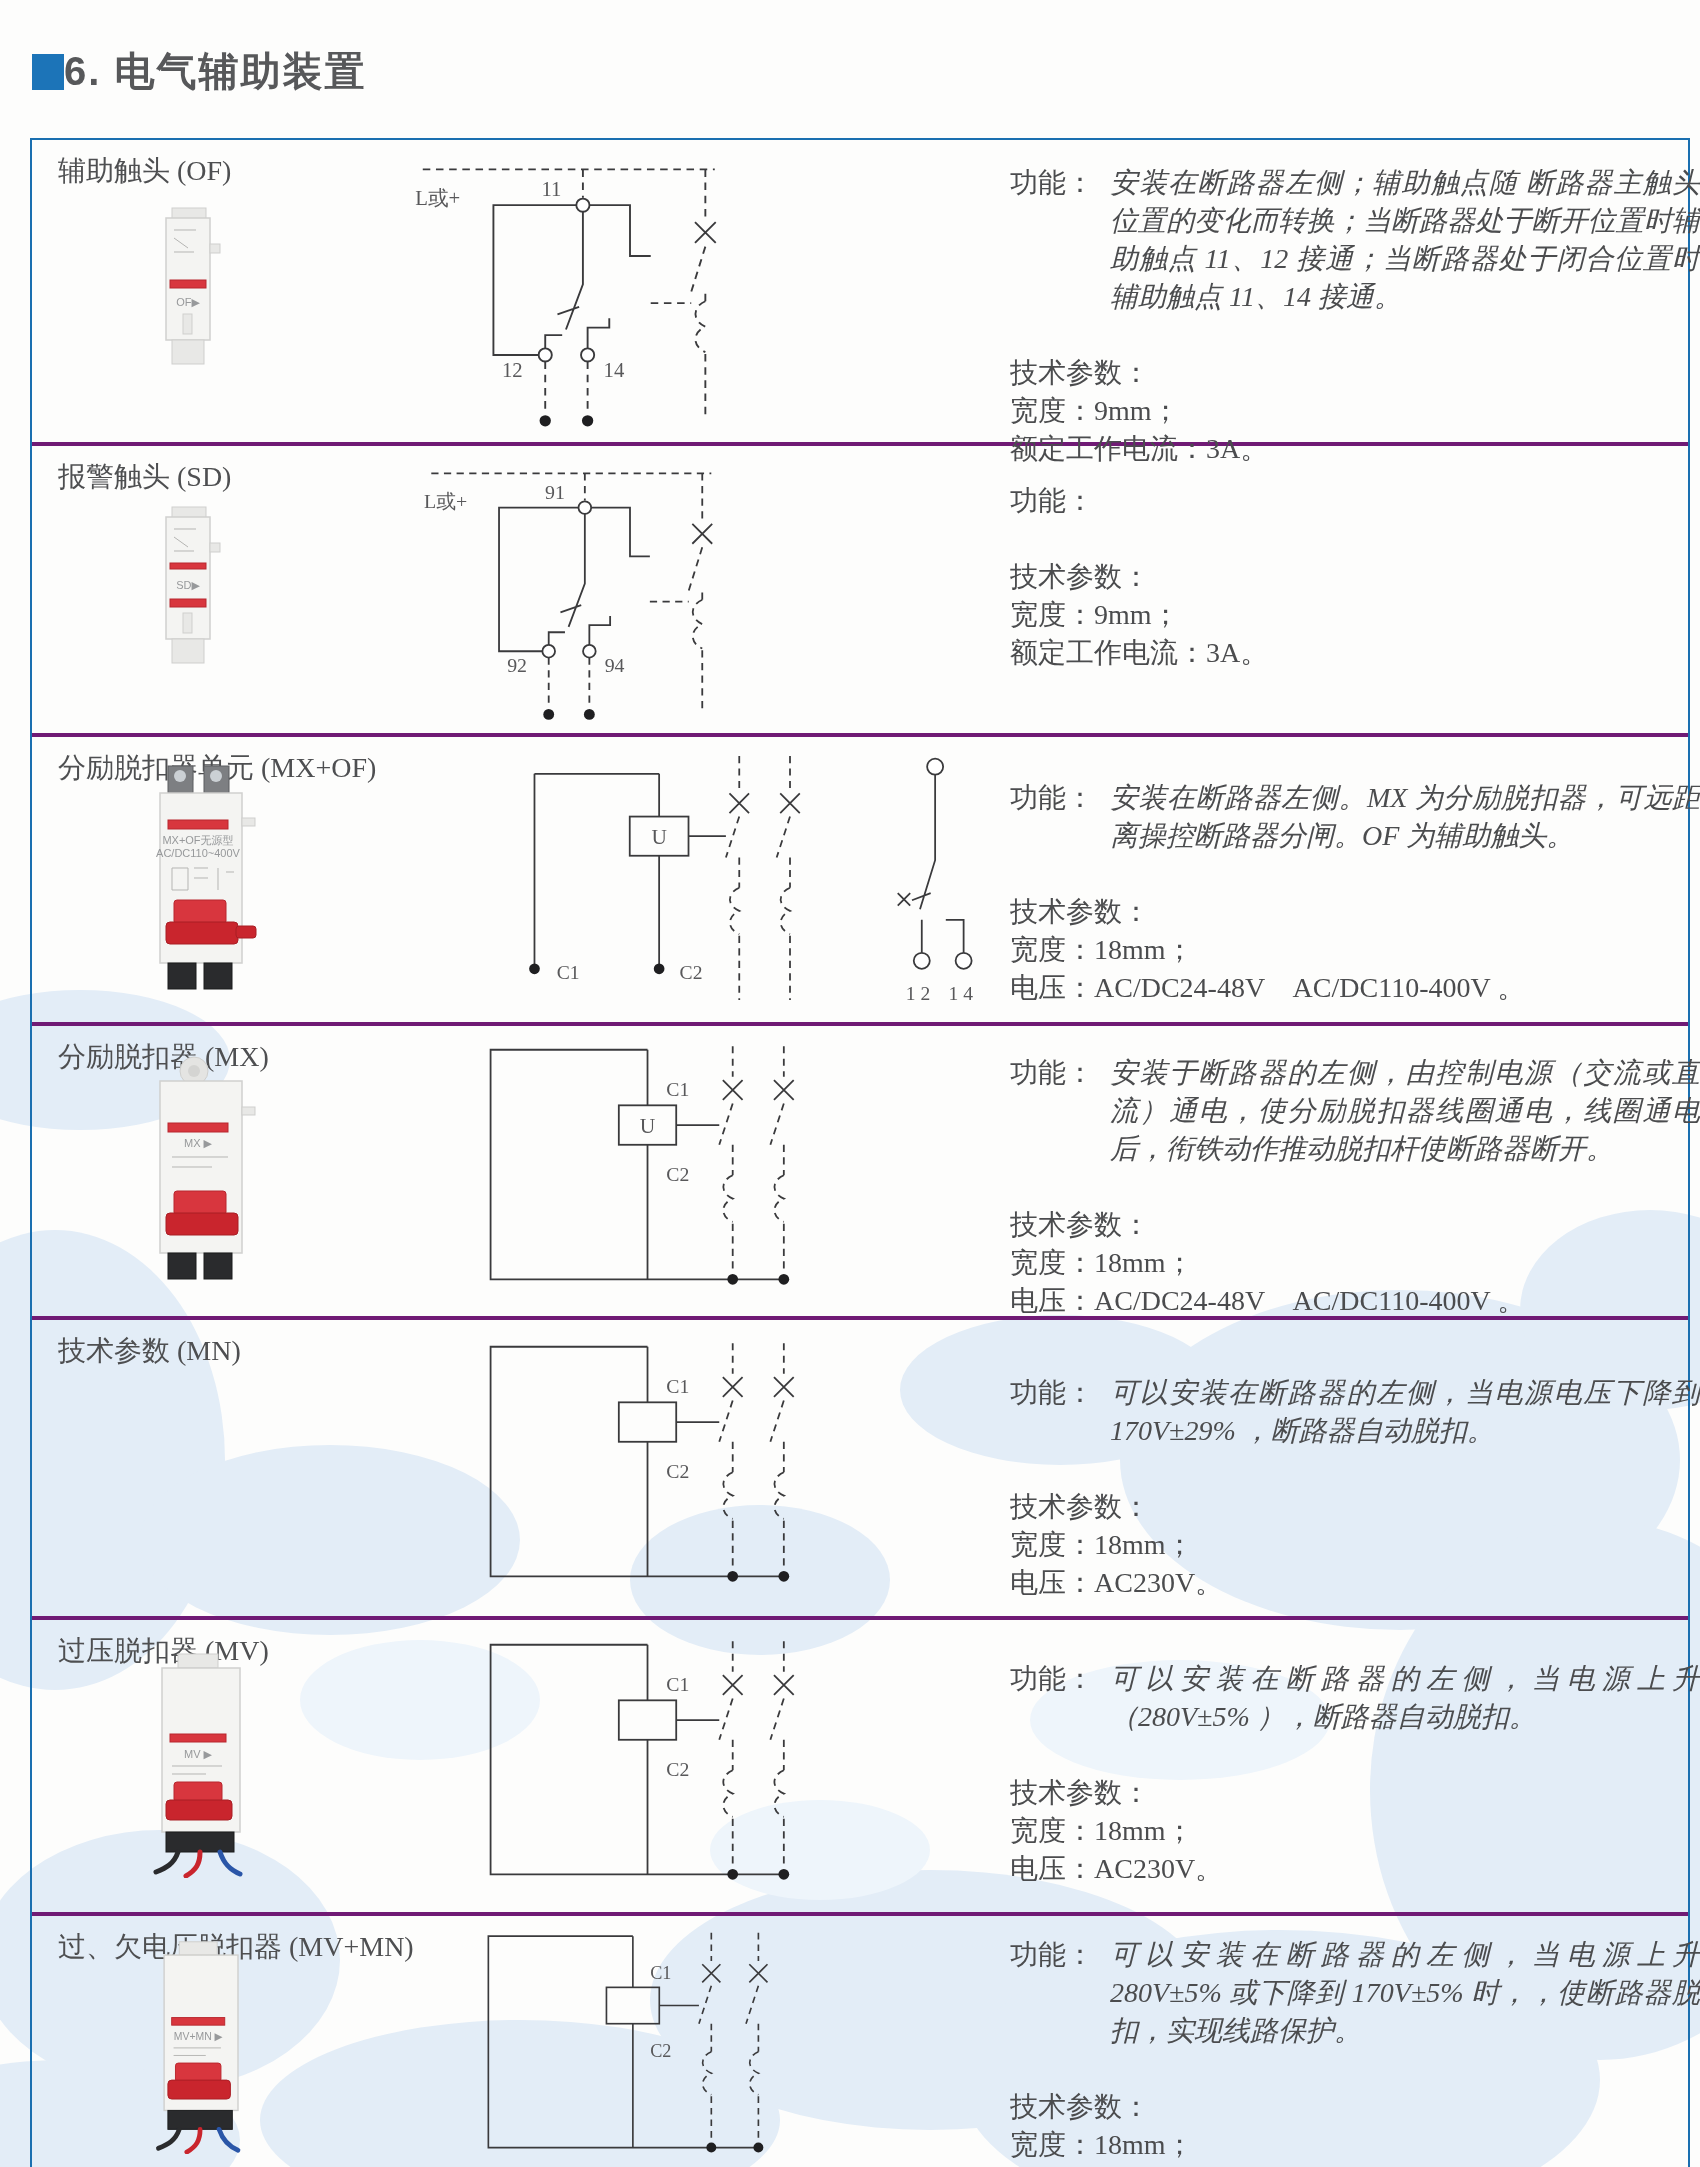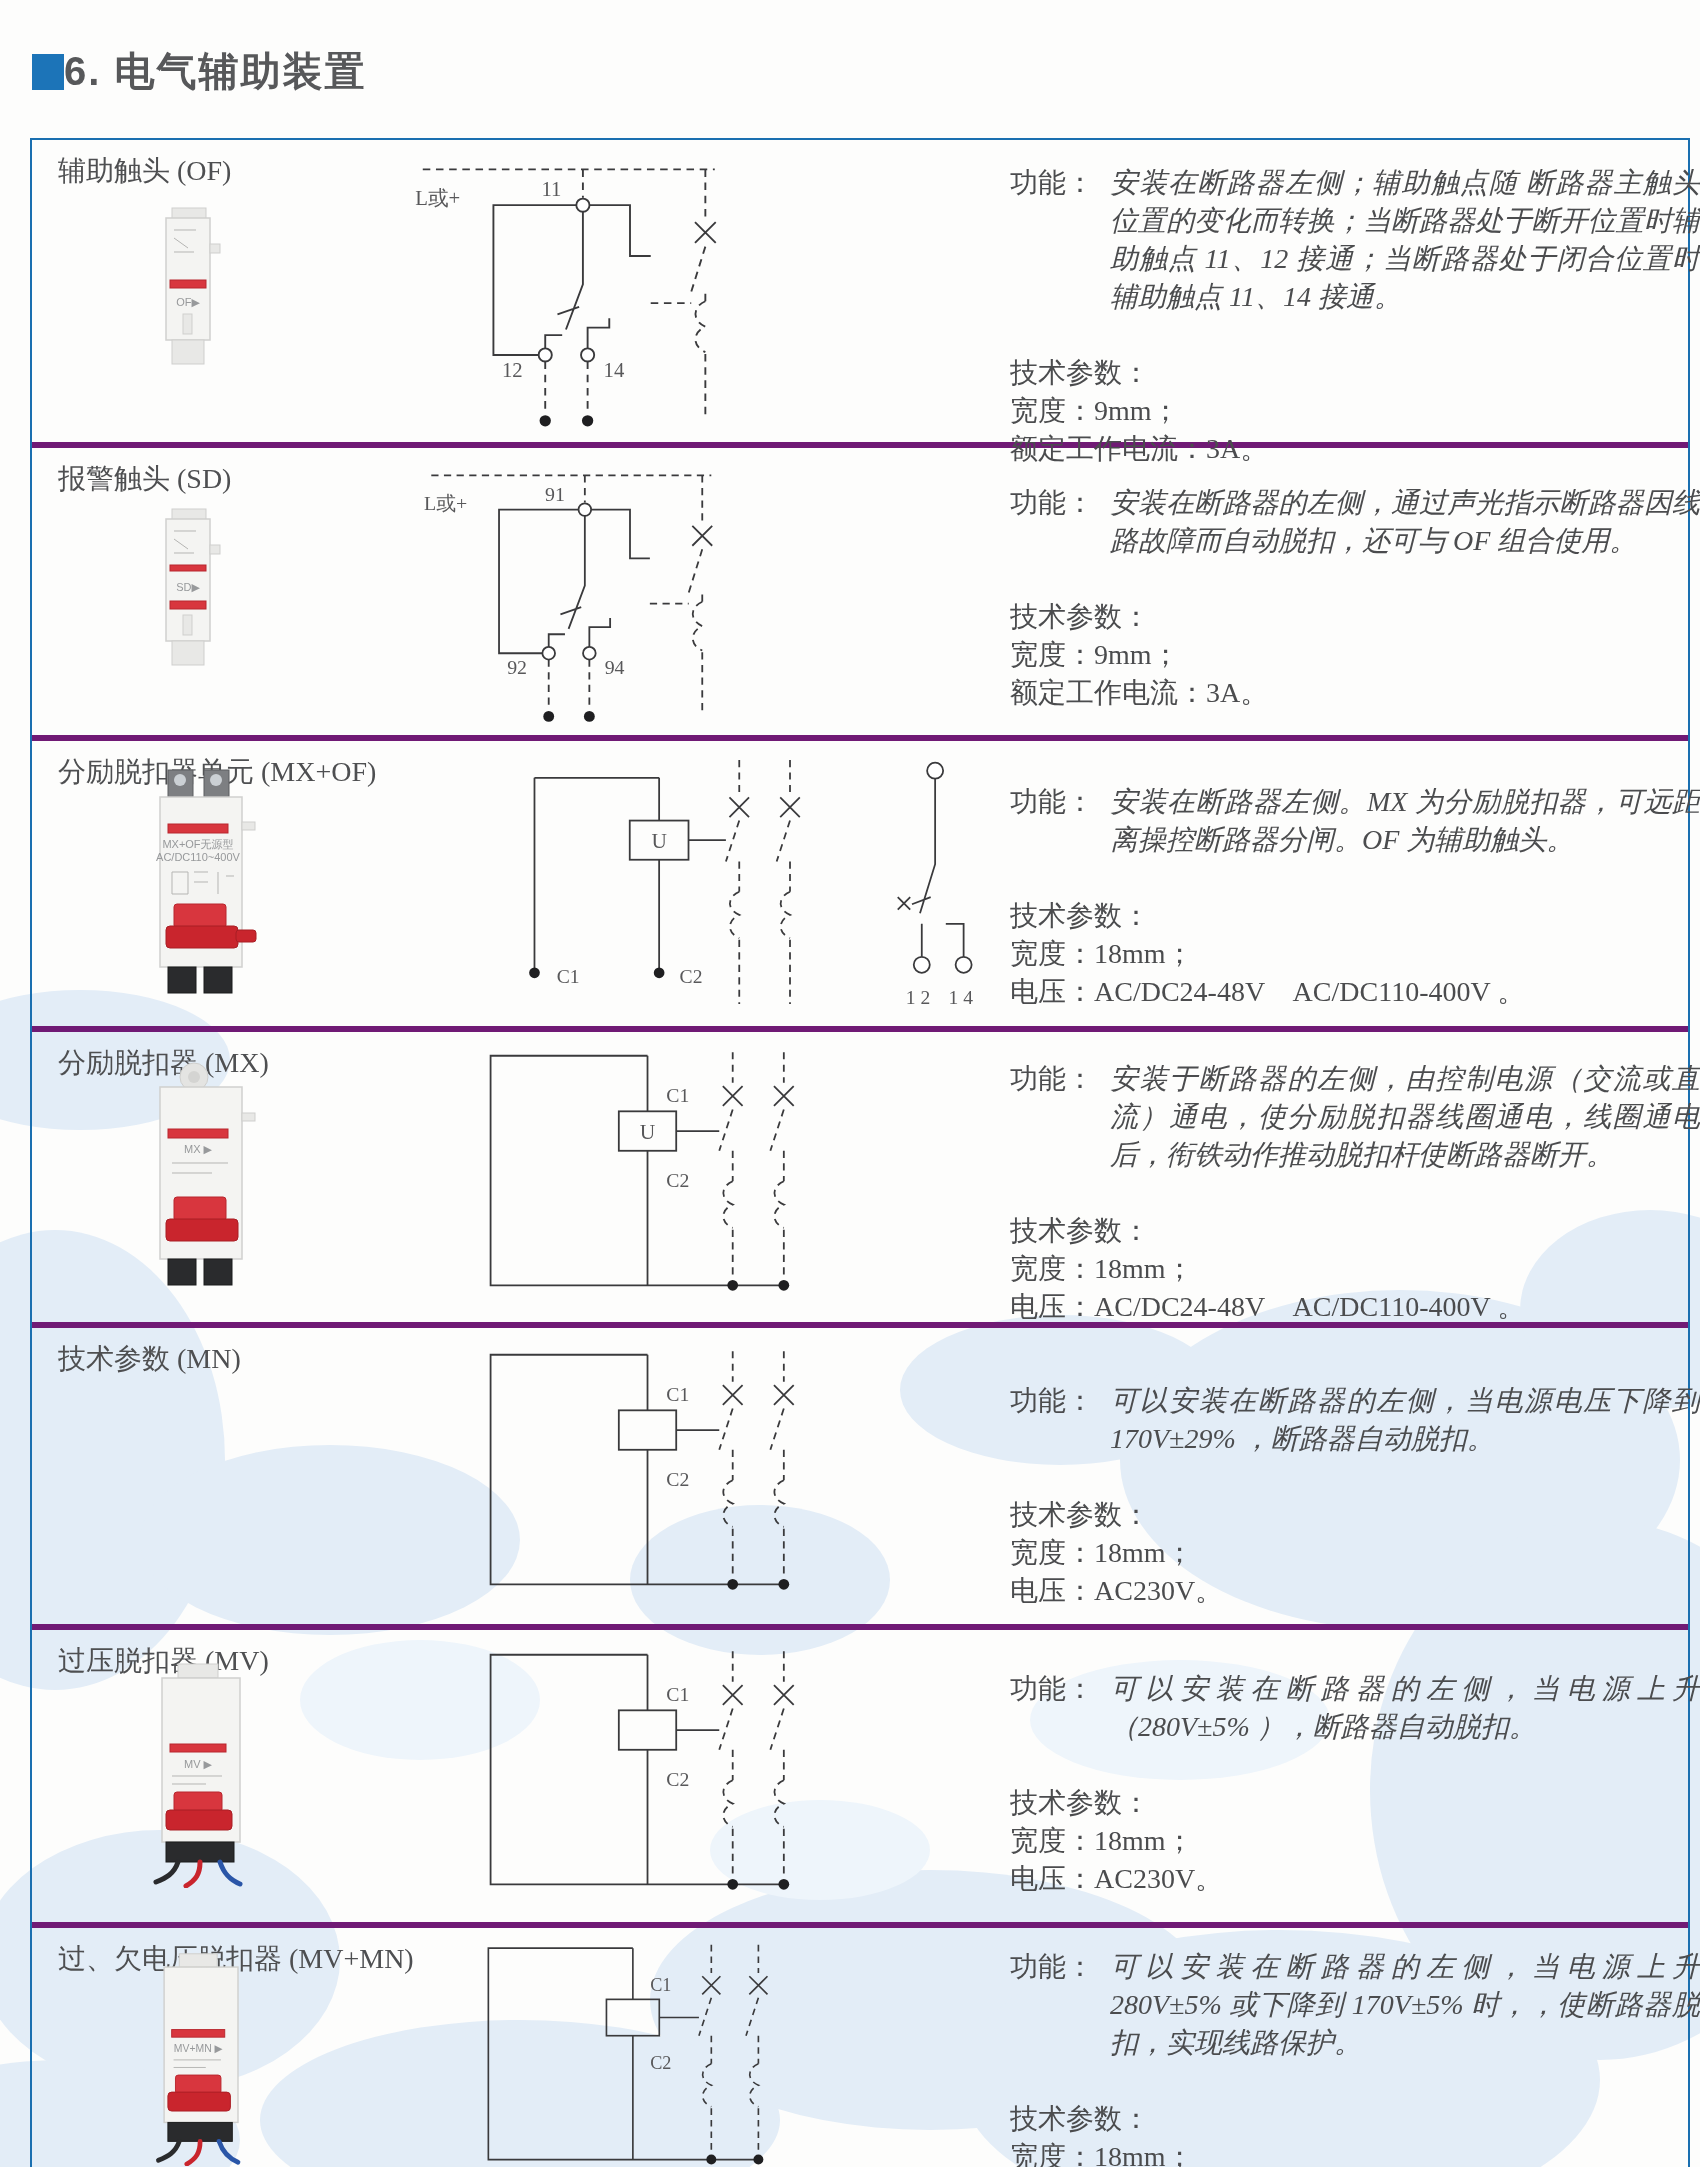--- a/index.html
+++ b/index.html
@@ -11,21 +11,21 @@
   #watermark{position:absolute;left:0;top:0;z-index:0;}
   .layer{position:relative;z-index:1;}
 
   
   .header{position:absolute;left:32px;top:44px;display:flex;align-items:center;}
   .header .sq{width:32px;height:36px;background:#1c74b8;}
   .header .t{font-family:"Liberation Sans",sans-serif;font-weight:bold;font-size:40px;color:#57585a;letter-spacing:2px;}
 
   
   .table{position:absolute;left:30px;top:138px;width:1656px;border:2px solid #1a6fb0;}
-  .row{position:relative;border-bottom:6px solid #701a75;}
+  .row{position:relative;border-bottom:4px solid #701a75;}
   .row:last-child{border-bottom:none;}
   .row-title{position:absolute;left:26px;top:12px;font-size:28px;color:#4e4f51;white-space:nowrap;}
   .product{position:absolute;left:118px;top:50%;transform:translateY(-50%);}
   .diagram{position:absolute;left:368px;top:50%;transform:translateY(-50%);}
   .rtext{position:absolute;left:978px;width:690px;color:#4b4c4e;font-size:28px;line-height:1.36;}
   .func{display:flex;}
   .flabel{flex:0 0 100px;}
   .func p{margin:0;flex:1;text-align:justify;font-style:italic;}
   .tech{margin-top:38px;}
   .tech div{margin:0;}
@@ -174,21 +174,20 @@
           <path class="dash" d="M262,170 H305"></path>
           <path class="dash" d="M320,28 V80 M320,110 L305,158 M320,160 V168"></path>
           <path class="ln" d="M309,84 L331,106 M331,84 L309,106"></path>
           <path class="dash" d="M320,168 c-14,6 -14,21 0,27 c-14,6 -14,21 0,27"></path>
           <path class="dash" d="M320,224 V292"></path>
         </svg>
       </div>
       <div class="rtext" style="top:36px;">
         <div class="func">
           <span class="flabel">功能：</span>
-          <p>安装在断路器的左侧，通过声光指示断路器因线路故障而自动脱扣，还可与 OF 组合使用。</p>
         </div>
         <div class="tech">
           <div>技术参数：</div>
           <div>宽度：9mm；</div>
           <div>额定工作电流：3A。</div>
         </div>
       </div>
     </div>
 
     <div class="row" style="height:285px;">

